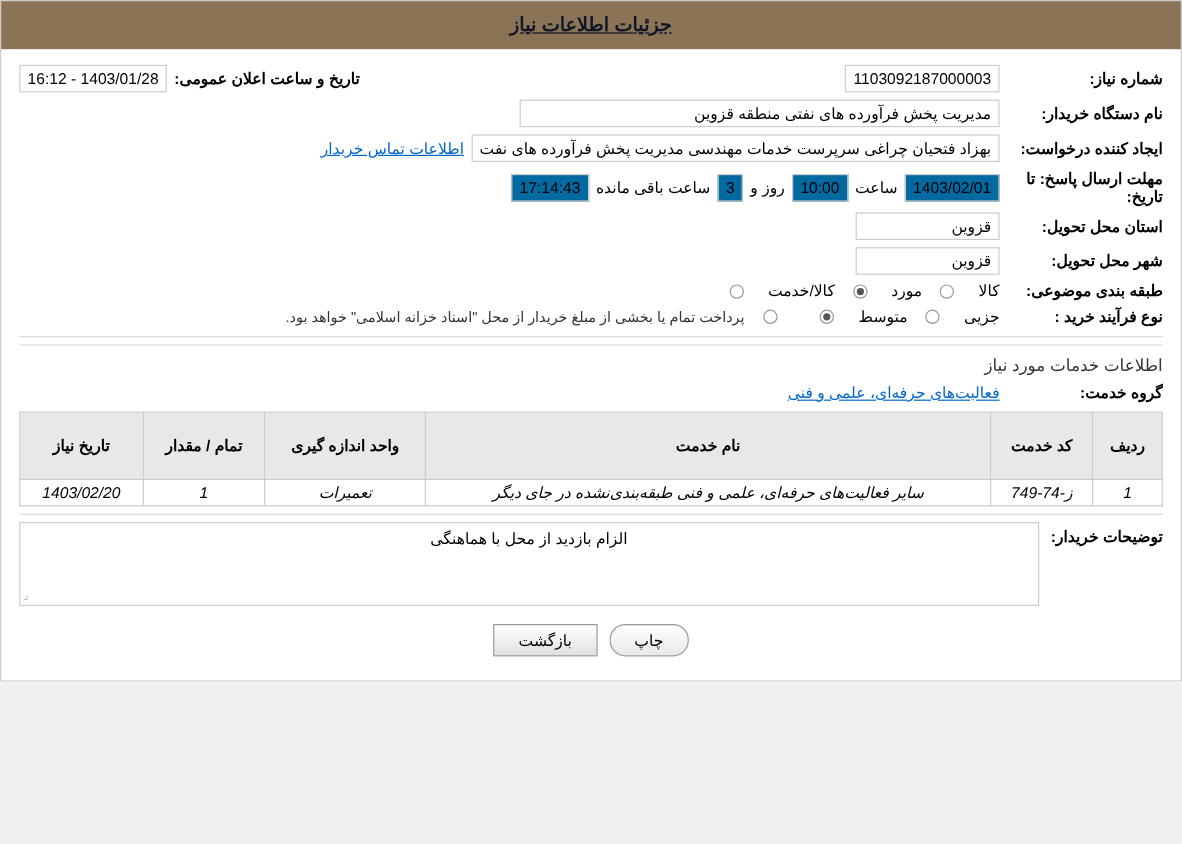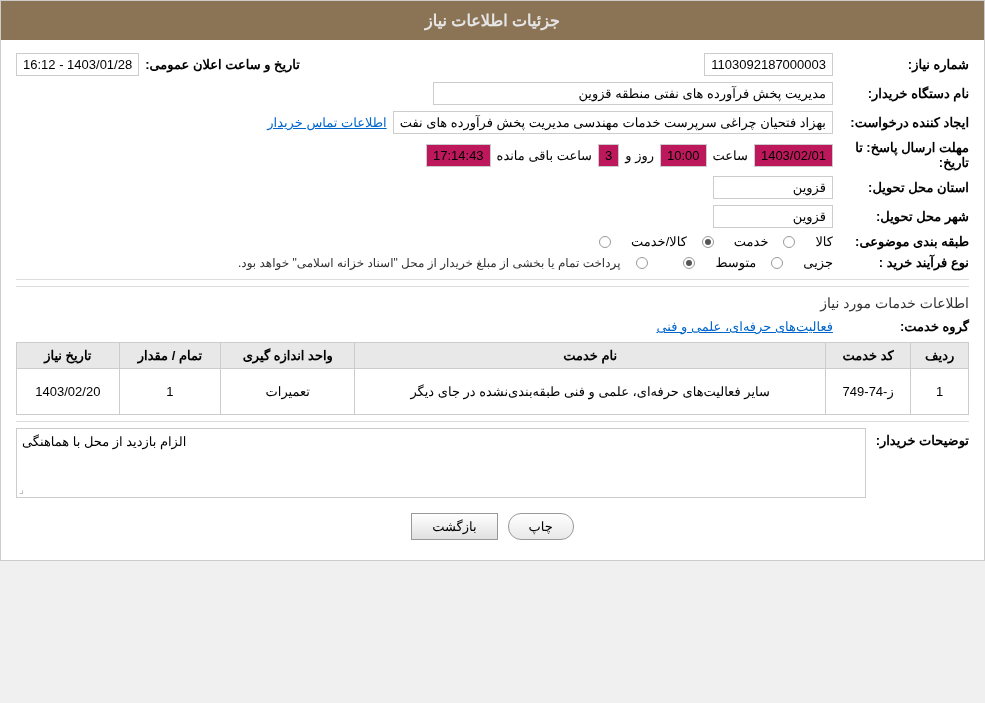--- a/index.html
+++ b/index.html
@@ -10,25 +10,26 @@
       direction: rtl;
     }
     .page-wrapper {
       max-width: 985px;
       margin: 0 auto;
       background: #fff;
       border: 1px solid #ccc;
     }
     .page-header {
       background: #8B7355;
-      color: #e5e5e5;
+      color: #0f172a;
       text-align: center;
       padding: 10px 0;
       font-size: 16px;
       font-weight: bold;
+      text-decoration: underline;
     }
     .content {
       padding: 10px 15px;
     }
     .value-box {
       border: 1px solid #ccc;
       background: #fff;
       padding: 3px 6px;
       min-height: 22px;
       display: inline-block;
@@ -48,21 +49,21 @@
       color: #0066cc;
       cursor: pointer;
       text-decoration: underline;
     }
     .inline-label {
       font-weight: bold;
       white-space: nowrap;
     }
     .date-box {
       border: 1px solid #ccc;
-      background: #be185d;
+      background: #0369a1;
       padding: 3px 6px;
       text-align: center;
     }
     .section-title {
       font-weight: normal;
       font-size: 14px;
       margin: 8px 0 5px 0;
       color: #333;
     }
     .radio-group {
@@ -103,48 +104,49 @@
       text-align: right;
     }
     .services-table {
       width: 100%;
       border-collapse: collapse;
       margin-top: 5px;
     }
     .services-table th {
       background: #e8e8e8;
       border: 1px solid #ccc;
-      padding: 5px 8px;
+      padding: 20px 8px;
       text-align: center;
       font-weight: bold;
     }
     .services-table td {
       border: 1px solid #ccc;
-      padding: 15px 8px;
-      text-align: center;
+      padding: 3px 8px;
+      text-align: center;
+      font-style: italic;
     }
     .services-table tbody tr:nth-child(even) {
       background: #f9f9f9;
     }
     .buyer-notes {
       display: flex;
       align-items: flex-start;
       gap: 10px;
     }
     .buyer-notes-label {
       font-weight: bold;
       white-space: nowrap;
       padding-top: 5px;
     }
     .notes-box {
       border: 1px solid #ccc;
       min-height: 70px;
       flex: 1;
       padding: 5px;
-      text-align: left;
+      text-align: center;
       position: relative;
     }
     .resize-handle {
       position: absolute;
       bottom: 2px;
       left: 2px;
       color: #aaa;
       font-size: 10px;
     }
     .button-row {
@@ -234,21 +236,21 @@
     </div>
 
     <div class="row-flex">
       <span class="col-label">طبقه بندی موضوعی:</span>
       <div class="radio-group">
         <div class="radio-item">
           <span>کالا</span>
           <span class="radio-circle"></span>
         </div>
         <div class="radio-item">
-          <span>خدمت</span>
+          <span>مورد</span>
           <span class="radio-circle selected"></span>
         </div>
         <div class="radio-item">
           <span>کالا/خدمت</span>
           <span class="radio-circle"></span>
         </div>
       </div>
     </div>
 
     <div class="row-flex">

